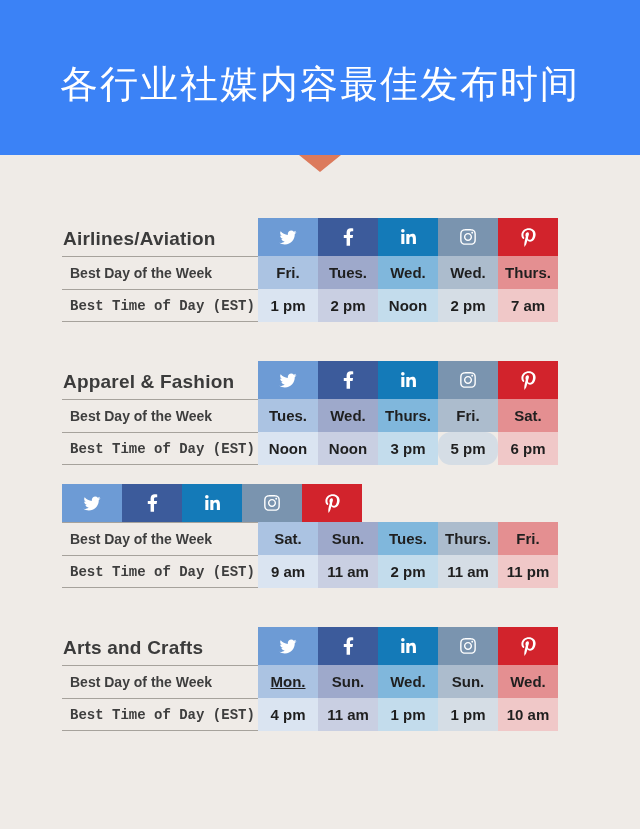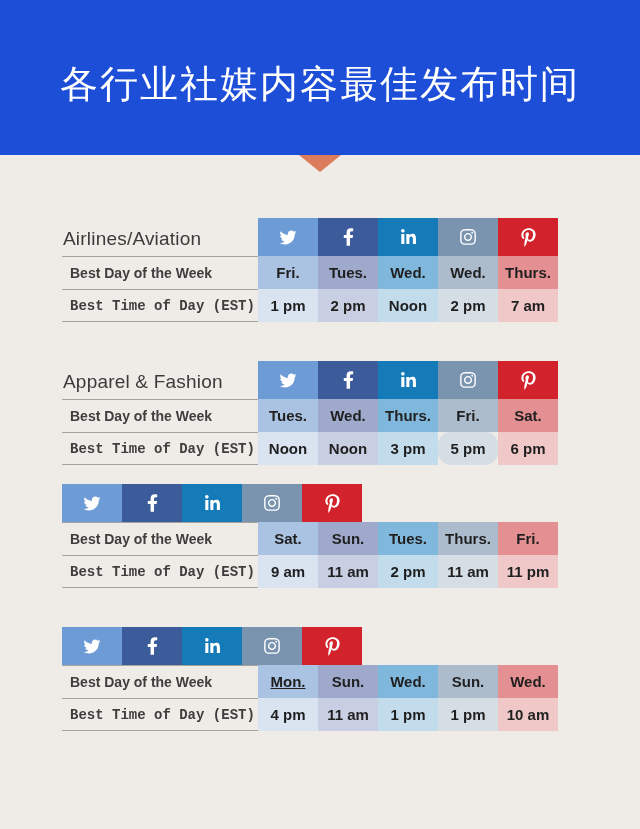--- a/index.html
+++ b/index.html
@@ -38,21 +38,21 @@
   .t-row { display: flex; align-items: flex-end; }
   .t-label-head {
     width: 196px;
     min-height: 38px;
     box-sizing: border-box;
     display: flex;
     align-items: flex-end;
     padding: 0 10px 5px 1px;
     font-size: 19px;
     line-height: 25px;
-    font-weight: normal;
+    font-weight: bold;
     color: #3B3B3B;
     letter-spacing: 0.2px;
   }
   .icon-cell {
     width: 60px; height: 38px;
     display: flex; align-items: center; justify-content: center;
   }
   .icon-cell svg { display: block; }
   .body-row { align-items: stretch; height: 33px; }
   .t-label {
@@ -70,21 +70,21 @@
     width: 60px;
     display: flex; align-items: center; justify-content: center;
     font-size: 15px;
     font-weight: bold;
     color: #1F1F1F;
   }
 </style>
 </head>
 <body style="background: rgb(239, 235, 231);">
 
-<header class="banner" style="background: #1d4ed8;">
+<header class="banner" style="background: #3b82f6;">
   <h1 style="color: rgb(255, 255, 255);">各行业社媒内容最佳发布时间</h1>
 </header>
 <div class="banner-arrow" style="border-top-color: rgb(220, 122, 92);"></div>
 
 <main class="content">
     <section class="industry-table">
       <div class="t-row">
         <div class="t-label-head">Airlines/Aviation</div>
         <div class="icon-cell" style="background: rgb(109, 155, 213);">
           <span style="display: flex;">
@@ -245,20 +245,21 @@
         <div class="t-label last">Best Time of Day (EST)</div>
         <div class="val-cell" style="background: rgb(218, 228, 241);">9 am</div>
         <div class="val-cell" style="background: rgb(201, 207, 226);">11 am</div>
         <div class="val-cell" style="background: rgb(195, 220, 236);">2 pm</div>
         <div class="val-cell" style="background: rgb(213, 221, 229);">11 am</div>
         <div class="val-cell" style="background: rgb(240, 200, 200);">11 pm</div>
       </div>
     </section>
     <section class="industry-table">
       <div class="t-row">
+        <div class="t-label-head">Arts and Crafts</div>
         <div class="icon-cell" style="background: rgb(109, 155, 213);">
           <span style="display: flex;">
             <svg viewBox="0 0 512 512" width="20" height="17" aria-hidden="true">
               <path fill="#fff" d="M459.37 151.716c.325 4.548.325 9.097.325 13.645 0 138.72-105.583 298.558-298.558 298.558-59.452 0-114.68-17.219-161.137-47.106 8.447.974 16.568 1.299 25.34 1.299 49.055 0 94.213-16.568 130.274-44.832-46.132-.975-84.792-31.188-98.112-72.772 6.498.974 12.995 1.624 19.818 1.624 9.421 0 18.843-1.3 27.614-3.573-48.081-9.747-84.143-51.98-84.143-102.985v-1.299c13.969 7.797 30.214 12.67 47.431 13.319-28.264-18.843-46.781-51.005-46.781-87.391 0-19.492 5.197-37.36 14.294-52.954 51.655 63.675 129.3 105.258 216.365 109.807-1.624-7.797-2.599-15.918-2.599-24.04 0-57.828 46.782-104.934 104.934-104.934 30.213 0 57.502 12.67 76.67 33.137 23.715-4.548 46.456-13.32 66.599-25.34-7.798 24.366-24.366 44.833-46.132 57.827 21.117-2.273 41.584-8.122 60.426-16.243-14.292 20.791-32.161 39.308-52.628 54.253z"></path>
             </svg>
           </span>
         </div>
         <div class="icon-cell" style="background: rgb(60, 91, 155);">
           <span style="display: flex;">
             <svg viewBox="0 0 320 512" width="11" height="18" aria-hidden="true">

